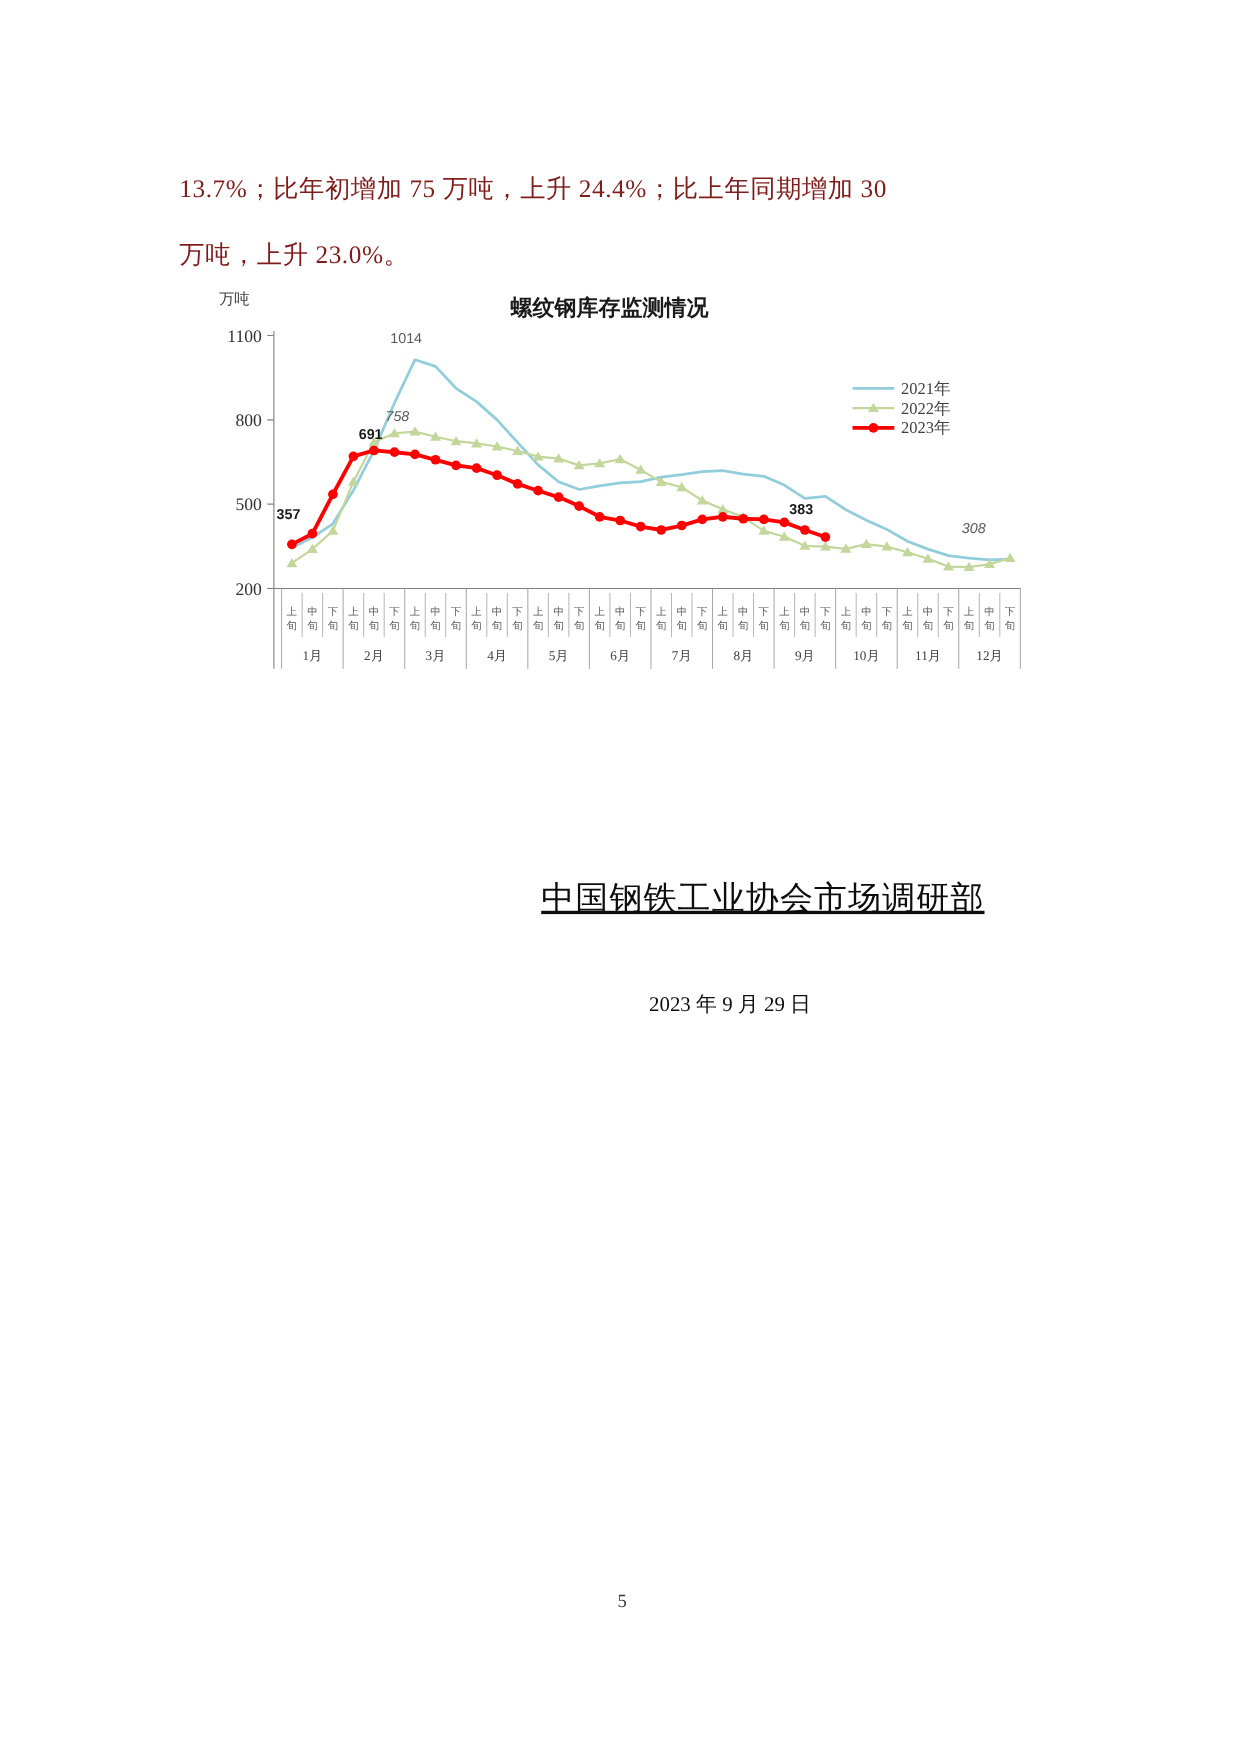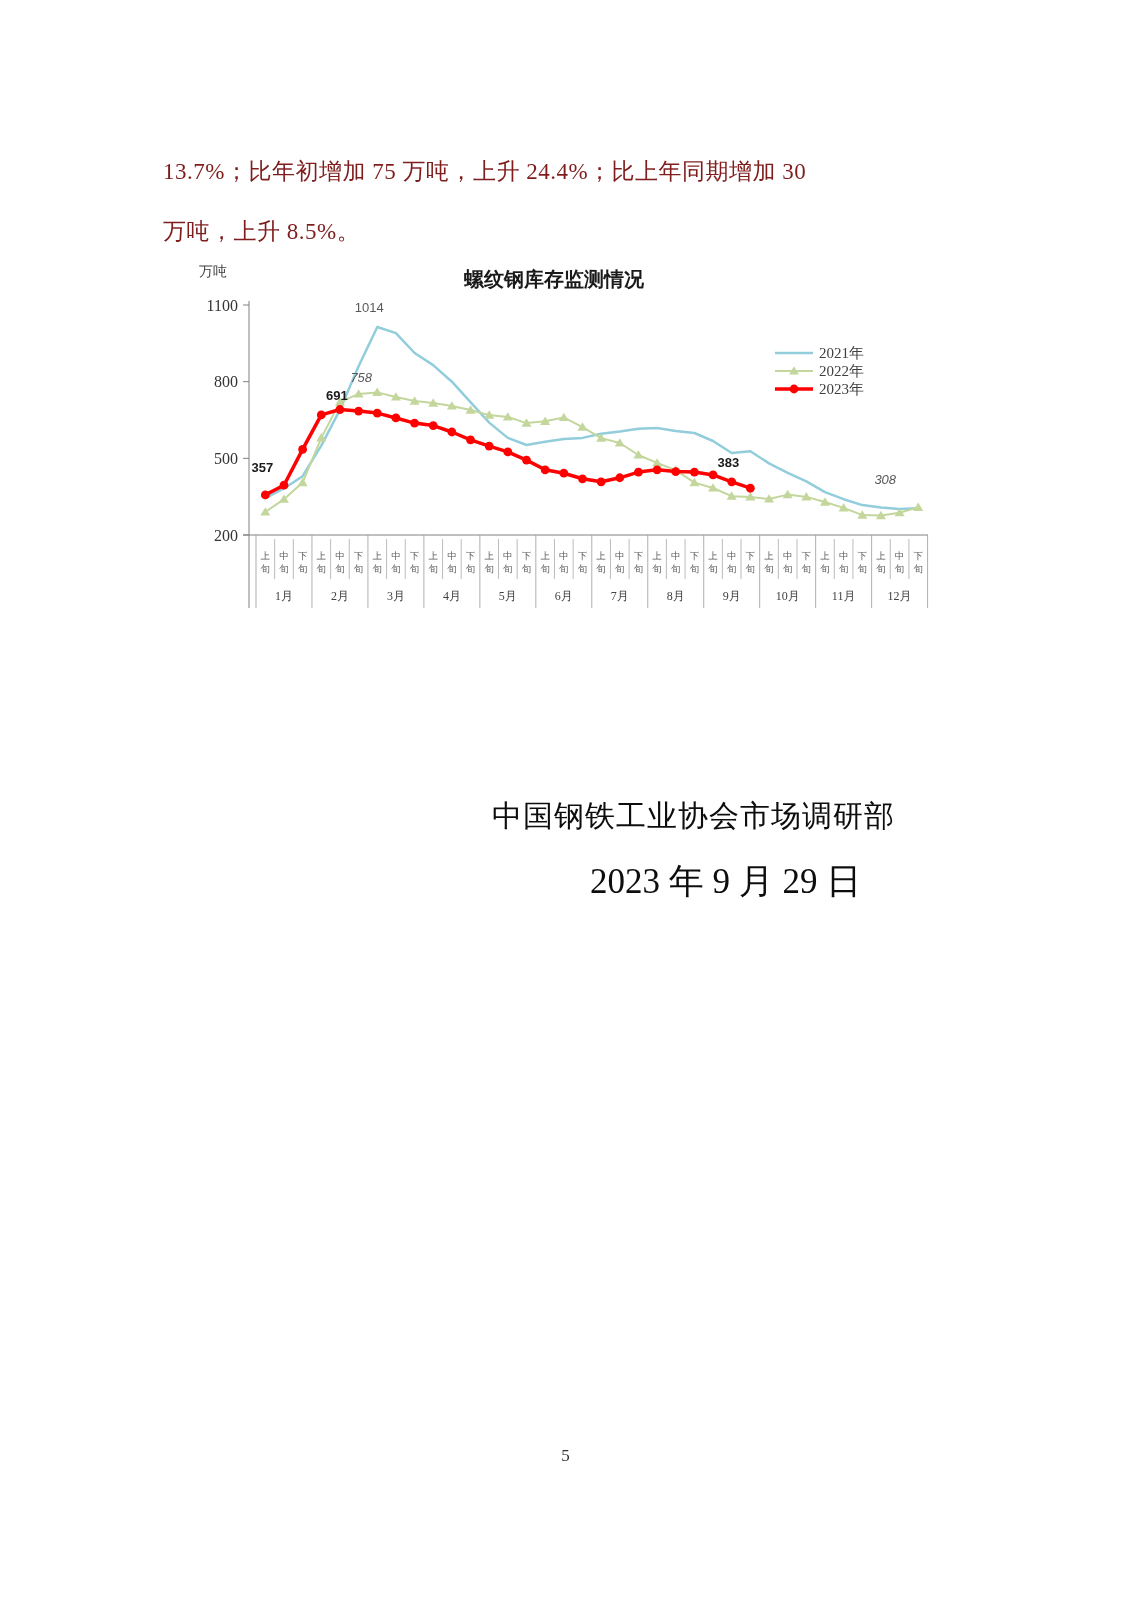--- a/index.html
+++ b/index.html
@@ -7,25 +7,25 @@
     position:relative; width:1131px; height:1600px; background:#ffffff;
     font-family:"Liberation Serif", serif; overflow:hidden;
   }
   .para {
     position:absolute; left:163px; top:142px; width:860px;
     font-size:23px; line-height:60px; color:#7f1d1d; letter-spacing:0.5px;
   }
   .para div { white-space:nowrap; }
   .attribution {
     position:absolute; left:492px; top:796px;
-    font-size:30px; color:#0d0d0d; letter-spacing:1px; white-space:nowrap;
+    font-size:30px; color:#0d0d0d; letter-spacing:1px; white-space:nowrap;text-decoration:underline;
   }
   .docdate {
-    position:absolute; left:590px; top:858px;
-    font-size:35px; color:#0d0d0d; white-space:nowrap;
+    position:absolute; left:590px; top:900px;
+    font-size:19px; color:#0d0d0d; white-space:nowrap;
   }
   .pagenum {
     position:absolute; left:0; right:0; top:1446px; text-align:center;
     font-size:17px; color:#333;
   }
   .chartbox { position:absolute; left:182px; top:248px; width:770px; height:380px; }
   svg text { font-family:"Liberation Serif", serif; }
   .chart-title { font-size:20px; font-weight:bold; fill:#1a1a1a; }
   .unit-label  { font-size:14px; fill:#404040; }
   .ytick-label { font-size:16px; fill:#333333; }
@@ -34,21 +34,21 @@
   .legend-label{ font-size:15px; fill:#404040; }
   .pt-label    { font-family:"Liberation Sans", sans-serif; font-size:13px; }
 </style>
 </head>
 <body>
 
 <div class="page">
 
   <div class="para">
     <div>13.7%；比年初增加 75 万吨，上升 24.4%；比上年同期增加 30</div>
-    <div>万吨，上升 8.5%。</div>
+    <div>万吨，上升 23.0%。</div>
   </div>
 
   <div class="chartbox">
     <svg width="770" height="380" viewBox="0 0 770 380">
       <text class="unit-label" x="17" y="28">万吨</text>
       <text class="chart-title" x="372" y="38" text-anchor="middle">螺纹钢库存监测情况</text>
       <g>
           <line x1="67" y1="53" x2="67" y2="360" stroke="#808080" stroke-width="1"></line>
           <line x1="61" y1="57" x2="67" y2="57" stroke="#808080" stroke-width="1"></line>
           <text x="56" y="62.5" text-anchor="end" class="ytick-label">1100</text>

